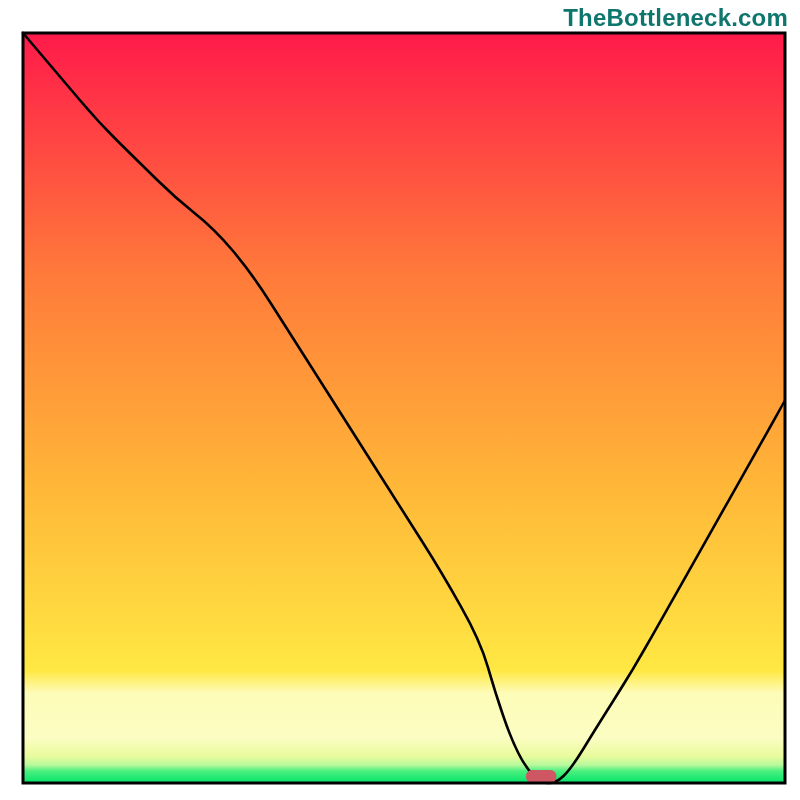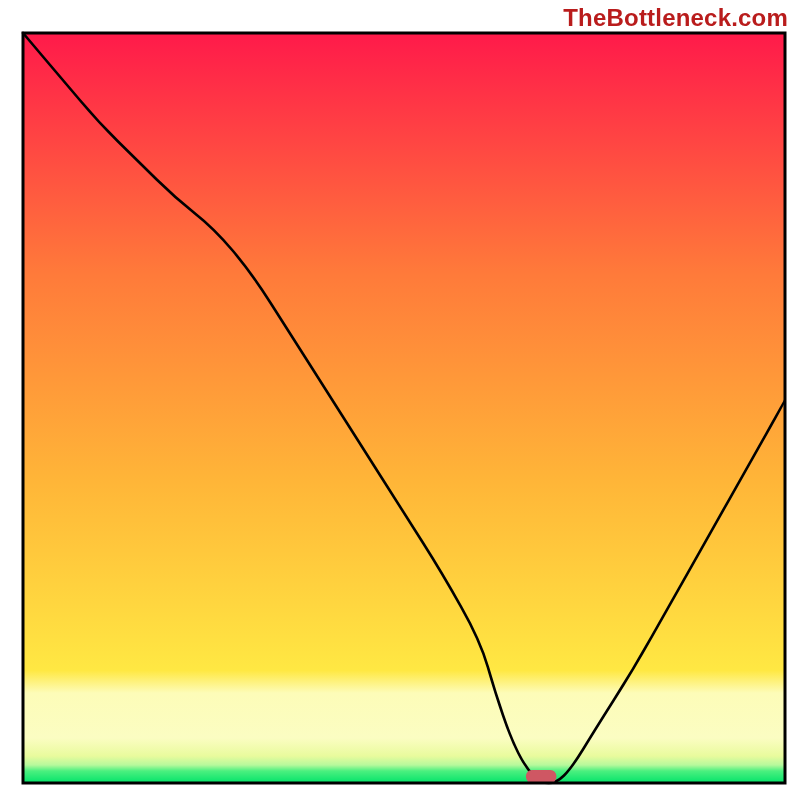--- a/index.html
+++ b/index.html
@@ -15,21 +15,21 @@
     position: relative;
     width: 800px;
     height: 800px;
   }
   .watermark {
     position: absolute;
     top: 4px;
     right: 12px;
     font-size: 24px;
     font-weight: 600;
-    color: #b91c1c;
+    color: #0f766e;
     letter-spacing: 0.2px;
   }
   svg {
     display: block;
   }
 </style>
 </head>
 <body>
 
 <div class="chart-container">

